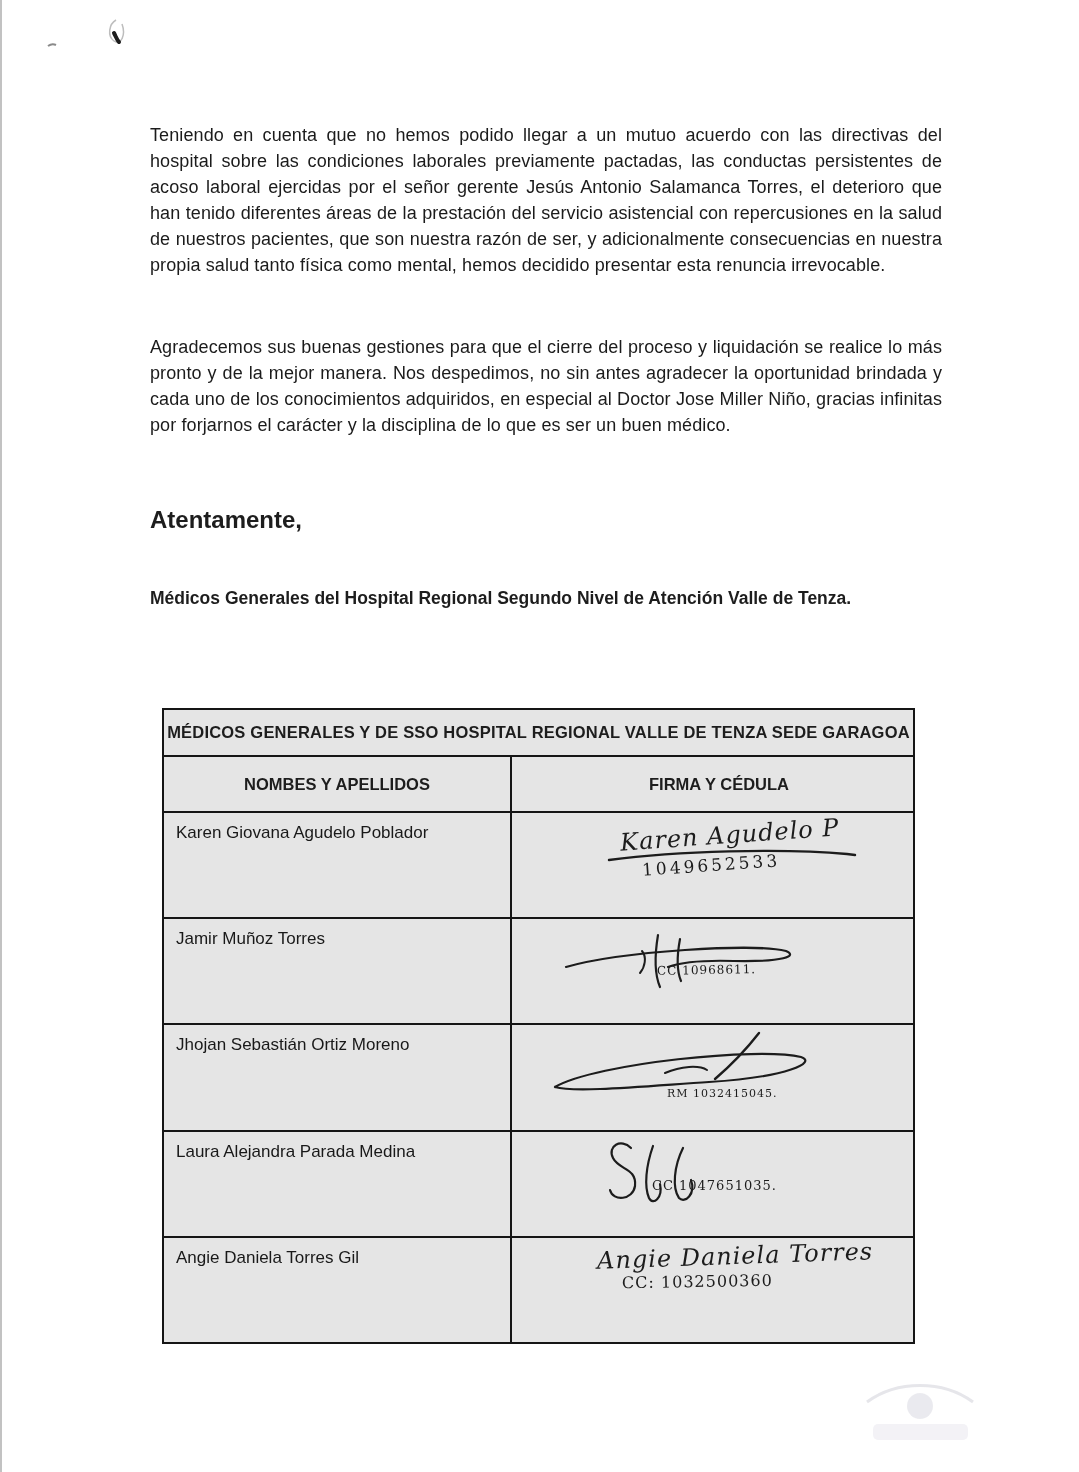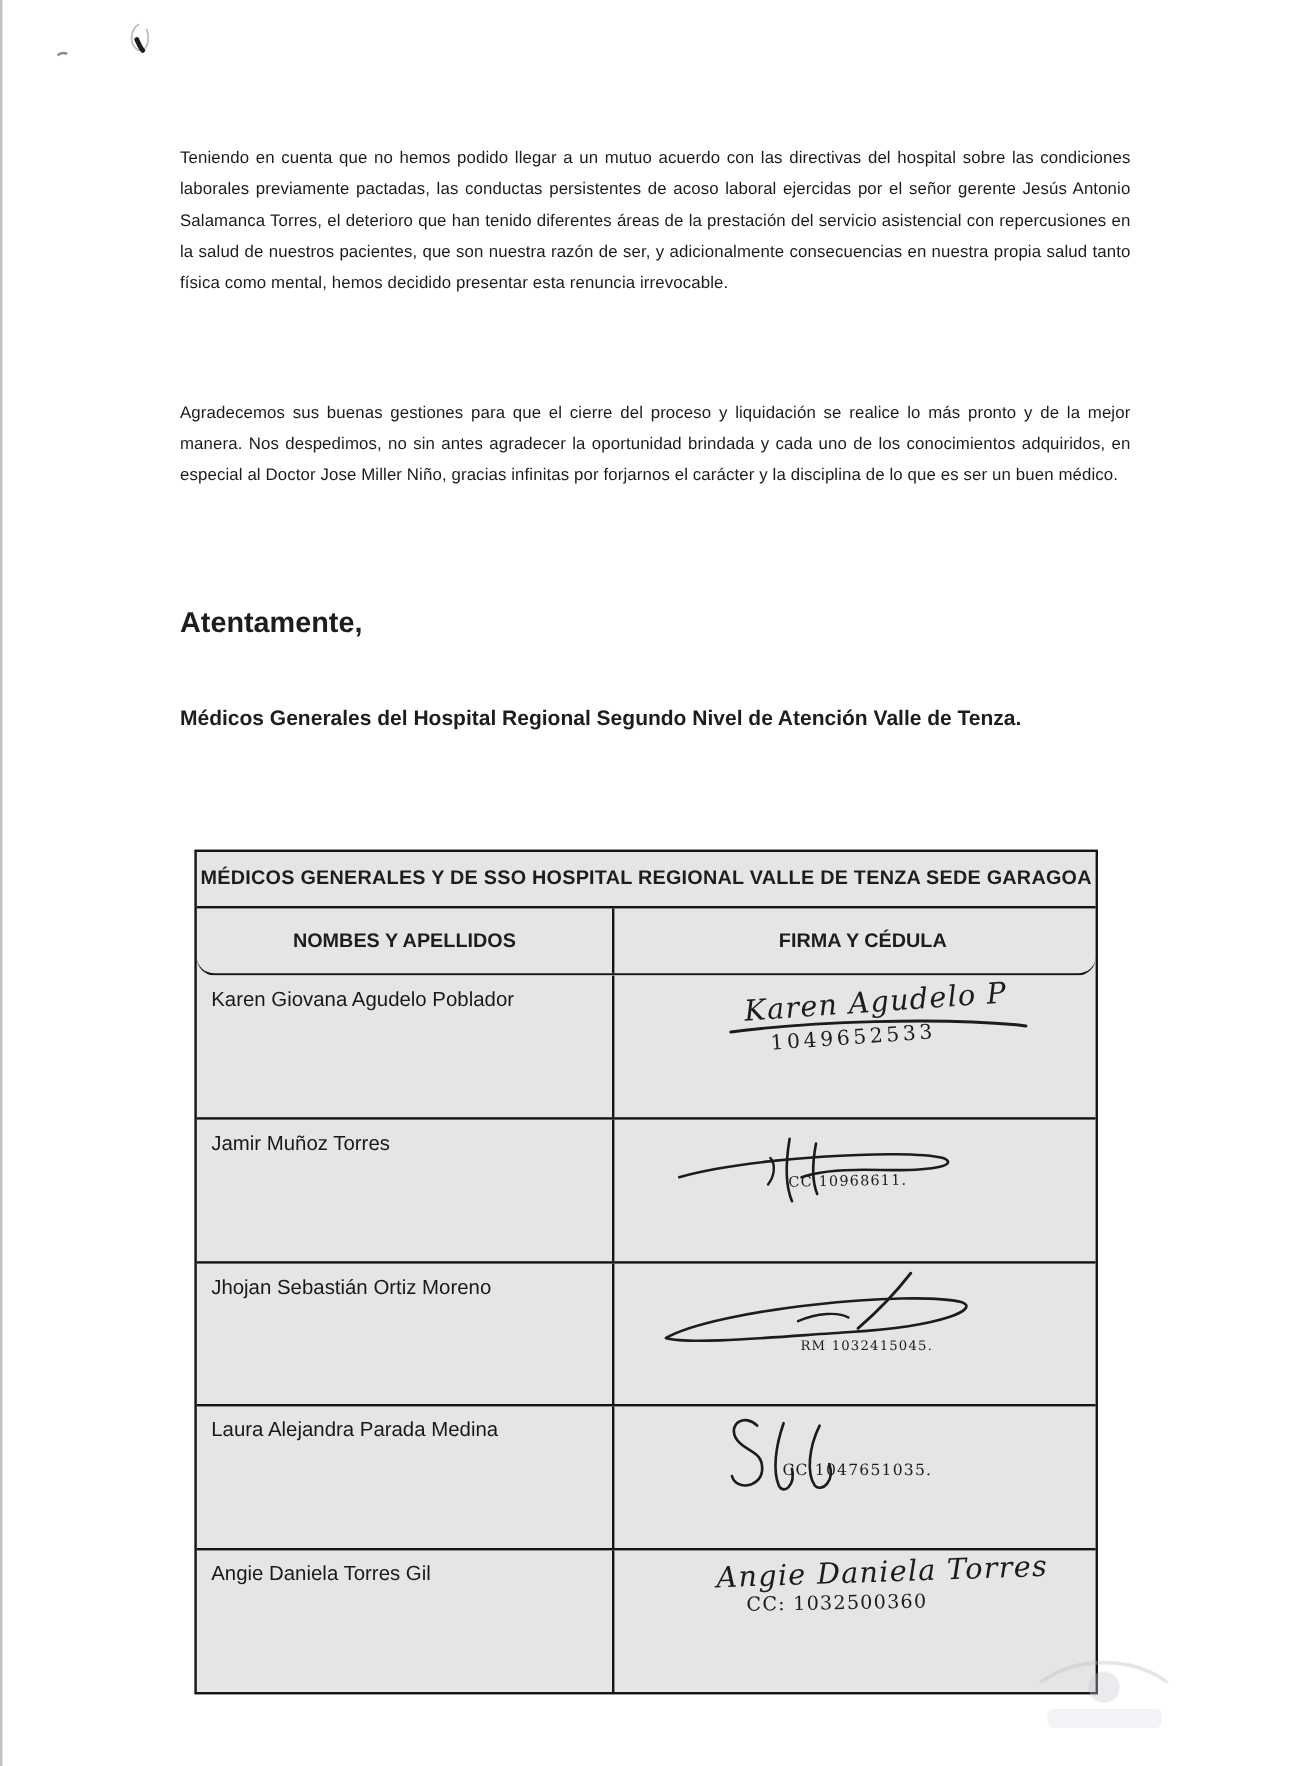--- a/index.html
+++ b/index.html
@@ -10,21 +10,21 @@
     overflow:hidden;
     font-family:"Liberation Sans", sans-serif;
     color:#1d1d1d;
   }
   .edge-left{position:absolute;left:0;top:0;width:2px;height:100%;background:#c2c2c2;}
   .scan-marks{position:absolute;left:30px;top:8px;}
 
   
   .para{
     position:absolute;left:150px;width:792px;
-    font-size:14px;line-height:26px;
+    font-size:18px;line-height:26px;
     text-align:justify;
     color:#1b1b1b;
     letter-spacing:.1px;
   }
   .p1{top:104px;}
   .p2{top:316px;}
   .closing{position:absolute;left:150px;top:506px;font-size:24px;font-weight:bold;}
   .signatory{position:absolute;left:150px;top:588px;width:810px;font-size:17.5px;font-weight:bold;}
 
   
@@ -34,28 +34,28 @@
     box-sizing:border-box;
     background:#e5e5e5;
   }
   .t-title{
     height:47px;box-sizing:border-box;
     display:flex;align-items:center;justify-content:center;
     font-weight:bold;font-size:16.5px;letter-spacing:.2px;
     border-bottom:2px solid #151515;
     text-align:center;
   }
-  .t-head{display:flex;height:56px;border-bottom:2px solid #151515;box-sizing:border-box;border-radius:15px;}
+  .t-head{display:flex;height:56px;border-bottom:2px solid #151515;box-sizing:border-box;}
   .t-head .t-col1,.t-head .t-col2{
     display:flex;align-items:center;justify-content:center;
     font-weight:bold;font-size:16.5px;
   }
   .t-col1{width:346px;box-sizing:border-box;}
   .t-col2{flex:1;box-sizing:border-box;border-left:2px solid #151515;padding-left:13px;}
-  .t-body{display:flex;flex-direction:column;height:597px;}
+  .t-body{display:flex;flex-direction:column;height:529px;}
   .t-row{flex:1;display:flex;border-bottom:2px solid #151515;box-sizing:border-box;}
   .t-row:last-child{border-bottom:none;}
   .t-row .name{
     padding:10px 8px 0 12px;font-size:17px;color:#191919;
   }
   .sig-cell{position:relative;overflow:hidden;}
 
   
   .sig-script{
     font-family:"DejaVu Serif", serif;font-style:italic;

